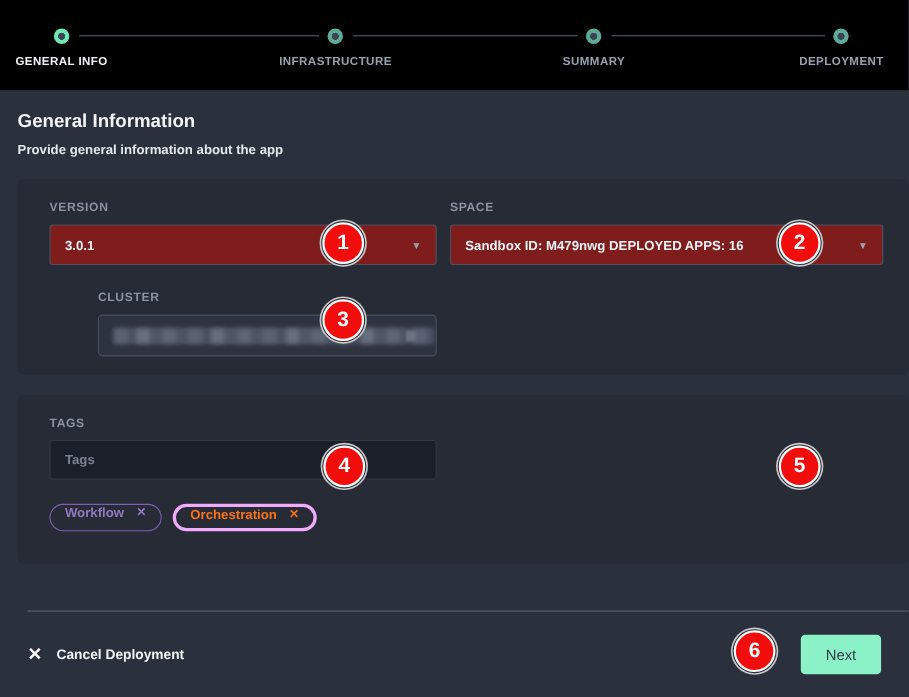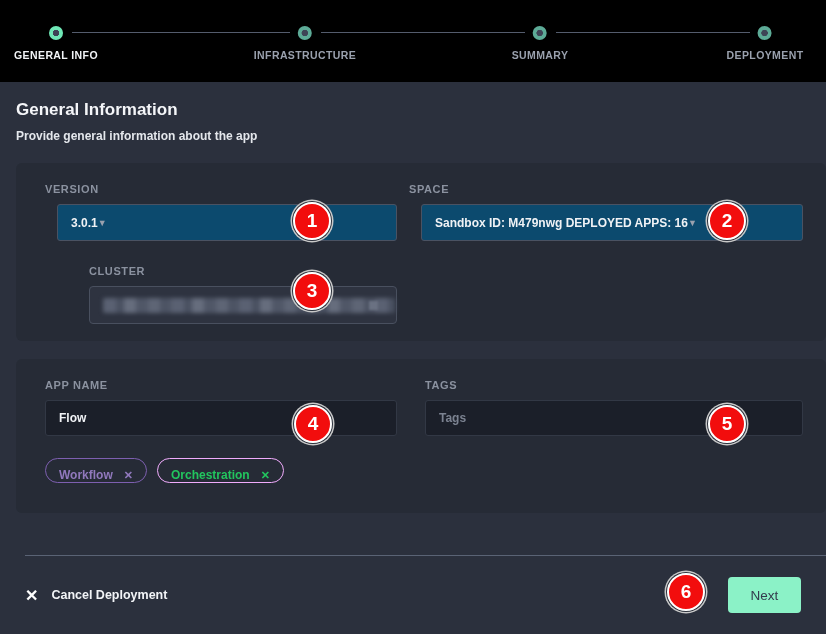--- a/index.html
+++ b/index.html
@@ -56,23 +56,23 @@
   .card-2 { margin-top: 18px; height: 154px; }
 
   .field-label {
     display: block;
     font-size: 11px; font-weight: bold; letter-spacing: .6px;
     color: #8b92a0; margin-bottom: 9px;
   }
 
   .select {
     height: 37px; border: 1px solid #4a5262; border-radius: 3px;
-    background: #0c4a6e;
-    display: flex; align-items: center; justify-content: flex-start;
-    padding: 0 13px; cursor: pointer; margin-left: 12px;
+    background: #7f1d1d;
+    display: flex; align-items: center; justify-content: space-between;
+    padding: 0 13px; cursor: pointer;
   }
   .select-value { font-size: 12px; font-weight: bold; color: #f0f2f5; white-space: nowrap; }
   .select-arrow { font-size: 9px; color: #9aa1ae; }
 
   .cluster-row { grid-column: 1; margin-top: 12px; margin-left: 44px; }
   .cluster-box {
     position: relative;
     height: 38px; border: 1px solid #49505f; border-radius: 4px;
     background: #2e3340;
   }
@@ -93,27 +93,27 @@
     width: 100%; height: 36px;
     background: #1b1f29; border: 1px solid #323845; border-radius: 3px;
     color: #f0f2f5; font-size: 12px; font-weight: bold;
     font-family: "Liberation Sans", sans-serif;
     padding: 0 13px; outline: none;
   }
   .text-input::placeholder { color: #7b8290; font-weight: bold; }
 
   .chips { grid-column: 1 / span 2; margin-top: 16px; display: flex; gap: 10px; }
   .chip {
-    display: inline-flex; align-items: flex-end; gap: 11px;
+    display: inline-flex; align-items: flex-start; gap: 11px;
     height: 25px; padding: 0 13px; border-radius: 13px;
     font-size: 12px; font-weight: bold; cursor: default;
   }
   .chip-x { font-size: 11px; cursor: pointer; }
   .chip-purple { border: 1px solid #7d5fb0; color: #9179bd; }
-  .chip-green  { border: 1px solid #f0abfc; color: #22c55e; }
+  .chip-green  { border: 3px solid #f0abfc; color: #f97316; }
 
   
   .footer-divider { position: absolute; left: 25px; right: 0; top: 555px; height: 1px; background: #5a6375; }
   .footer {
     position: absolute; left: 0; right: 0; top: 556px; bottom: 0;
     display: flex; align-items: center; justify-content: space-between;
     padding: 0 25px;
   }
   .cancel {
     display: flex; align-items: center; gap: 13px;
@@ -196,24 +196,20 @@
       <div class="cluster-row">
         <span class="field-label">CLUSTER</span>
         <div class="cluster-box">
           <div class="redacted"></div>
           <div class="redacted-sm"></div>
         </div>
       </div>
     </section>
 
     <section class="card card-2">
-      <div>
-        <span class="field-label">APP NAME</span>
-        <input class="text-input" type="text" value="Flow" style="">
-      </div>
 
       <div>
         <span class="field-label">TAGS</span>
         <input class="text-input" type="text" placeholder="Tags" style="">
       </div>
 
       <div class="chips">
         <span class="chip chip-purple">
           <span>Workflow</span>
           <span class="chip-x">✕</span>

